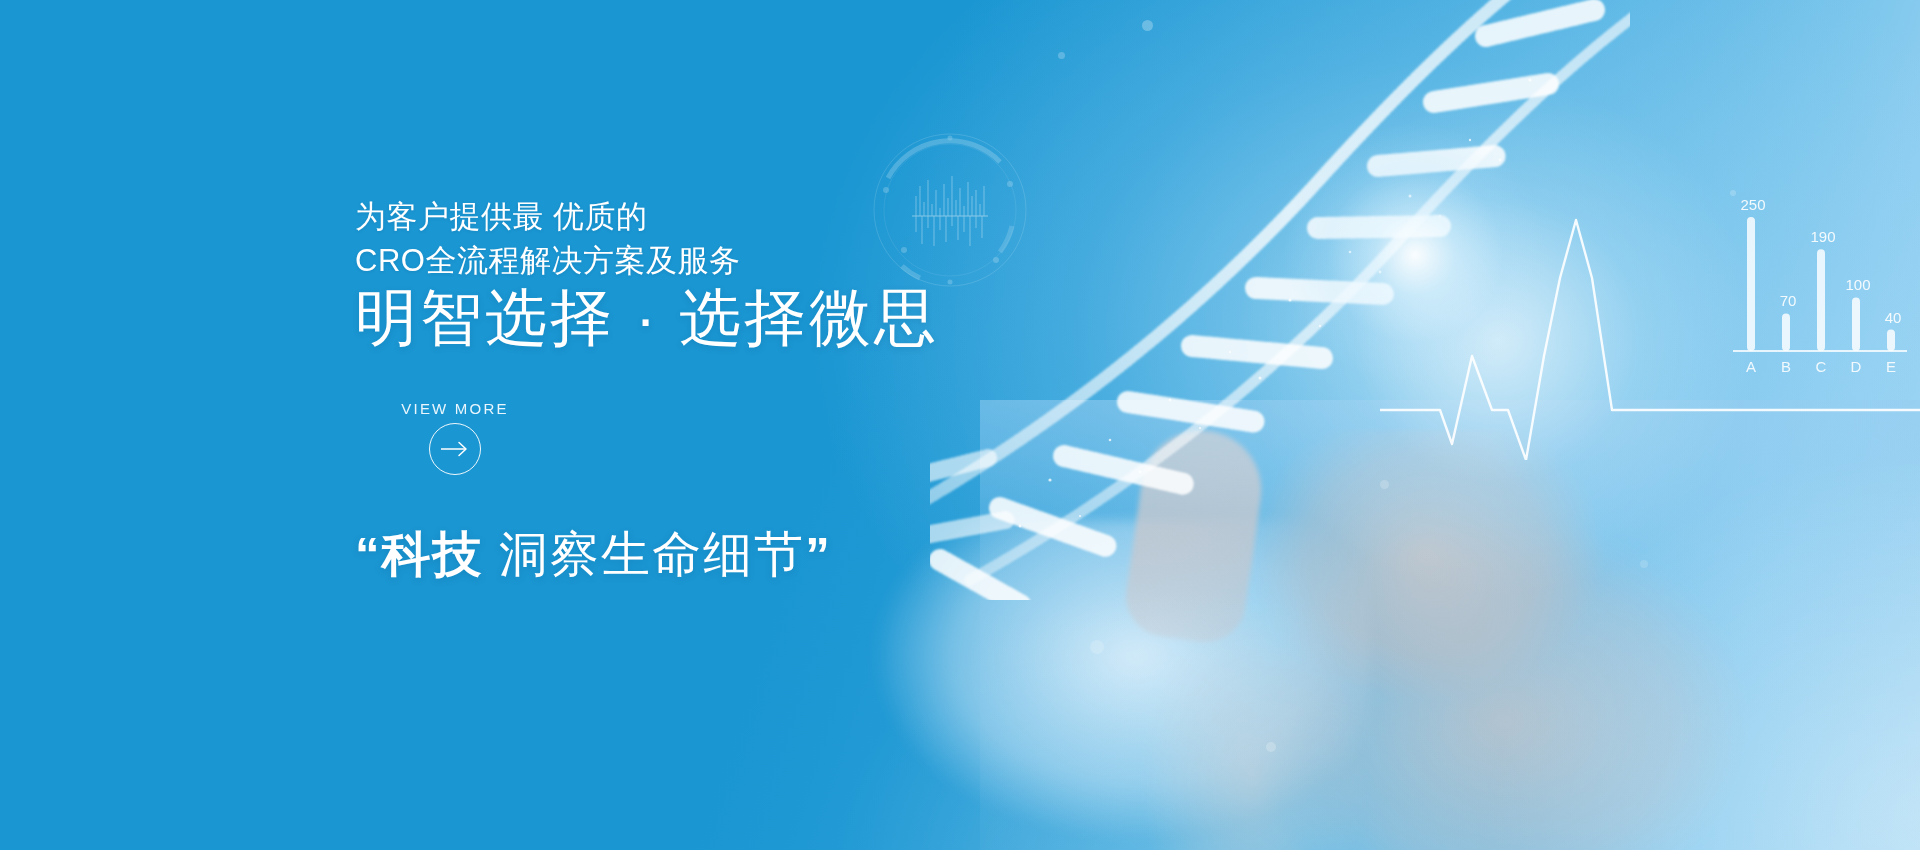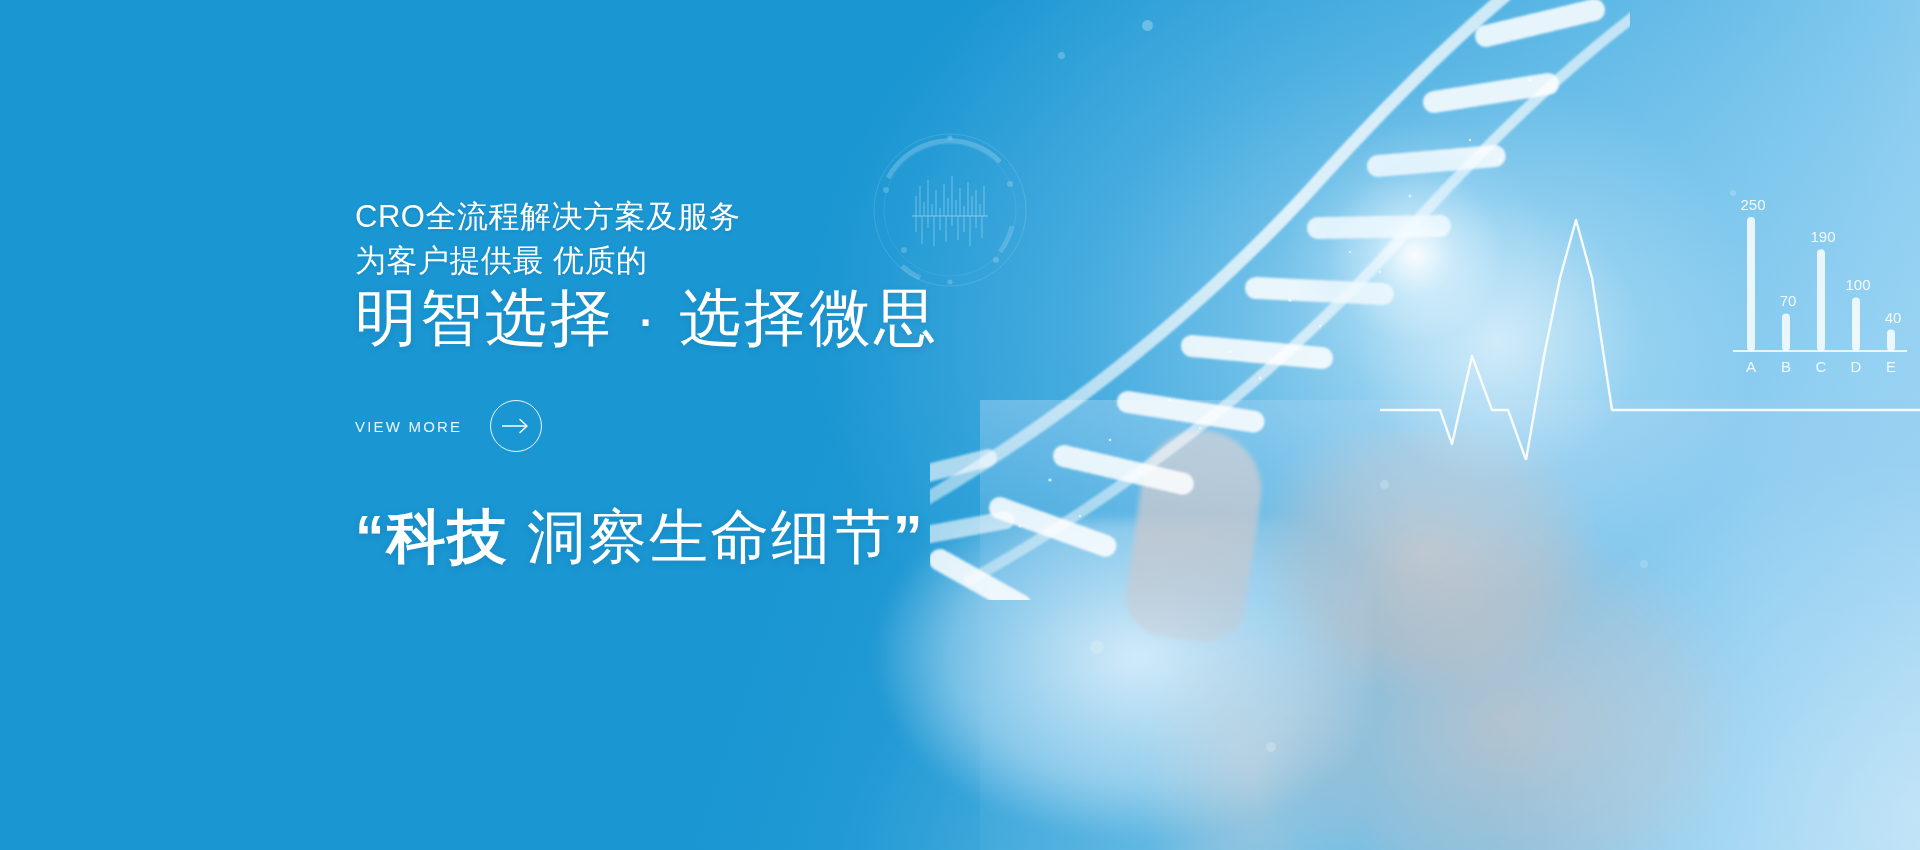--- a/index.html
+++ b/index.html
@@ -114,44 +114,45 @@
     font-weight:400;
     letter-spacing:3px;
     white-space:nowrap;
     text-shadow:0 2px 6px rgba(10,80,130,0.20);
   }
 
   .viewmore {
     margin-top:48px;
     display:flex;
     align-items:center;
-    gap:28px;
+    gap:6px;
     width:200px;
     cursor:pointer;
+    flex-direction:column;
   }
   .viewmore-label {
     color:#eaf6fd;
     font-size:15px;
     letter-spacing:2.2px;
     font-weight:400;
     white-space:nowrap;
   }
   .viewmore-circle {
     width:52px; height:52px;
     border:1.4px solid rgba(255,255,255,0.92);
     border-radius:50%;
     display:flex; align-items:center; justify-content:center;
     flex:0 0 auto;
   }
   .viewmore-circle svg { display:block; }
 
   .quote {
     margin-top:52px;
     color:#ffffff;
-    font-size:59px;
+    font-size:49px;
     line-height:1.12;
     letter-spacing:2px;
     white-space:nowrap;
     text-shadow:0 2px 7px rgba(10,80,130,0.22);
   }
   .quote .mark { font-weight:700; }
   .quote .strong { font-weight:700; }
   .quote .light { font-weight:400; }
 </style>
 </head>
@@ -316,22 +317,22 @@
   <div class="bokeh" style="left:1058px;top:52px;width:7px;height:7px;opacity:.45;"></div>
   <div class="bokeh" style="left:1380px;top:480px;width:9px;height:9px;opacity:.40;"></div>
   <div class="bokeh" style="left:1090px;top:640px;width:14px;height:14px;opacity:.35;"></div>
   <div class="bokeh" style="left:1730px;top:190px;width:6px;height:6px;opacity:.40;"></div>
   <div class="bokeh" style="left:1640px;top:560px;width:8px;height:8px;opacity:.30;"></div>
   <div class="bokeh" style="left:1266px;top:742px;width:10px;height:10px;opacity:.45;"></div>
 
   <div class="content">
 
     <div class="subtitle">
+      <div>为客户提供最 优质的</div>
       <div>CRO全流程解决方案及服务</div>
-      <div>为客户提供最 优质的</div>
     </div>
 
     <h1 class="headline">明智选择 · 选择微思</h1>
 
     <div class="viewmore">
       <span class="viewmore-label">VIEW MORE</span>
       <span class="viewmore-circle">
         <svg width="30" height="16" viewBox="0 0 30 16">
           <line x1="1" y1="8" x2="26" y2="8" stroke="#ffffff" stroke-width="1.5"></line>
           <polyline points="19,1.5 26,8 19,14.5" fill="none" stroke="#ffffff" stroke-width="1.5" stroke-linecap="round" stroke-linejoin="round"></polyline>

